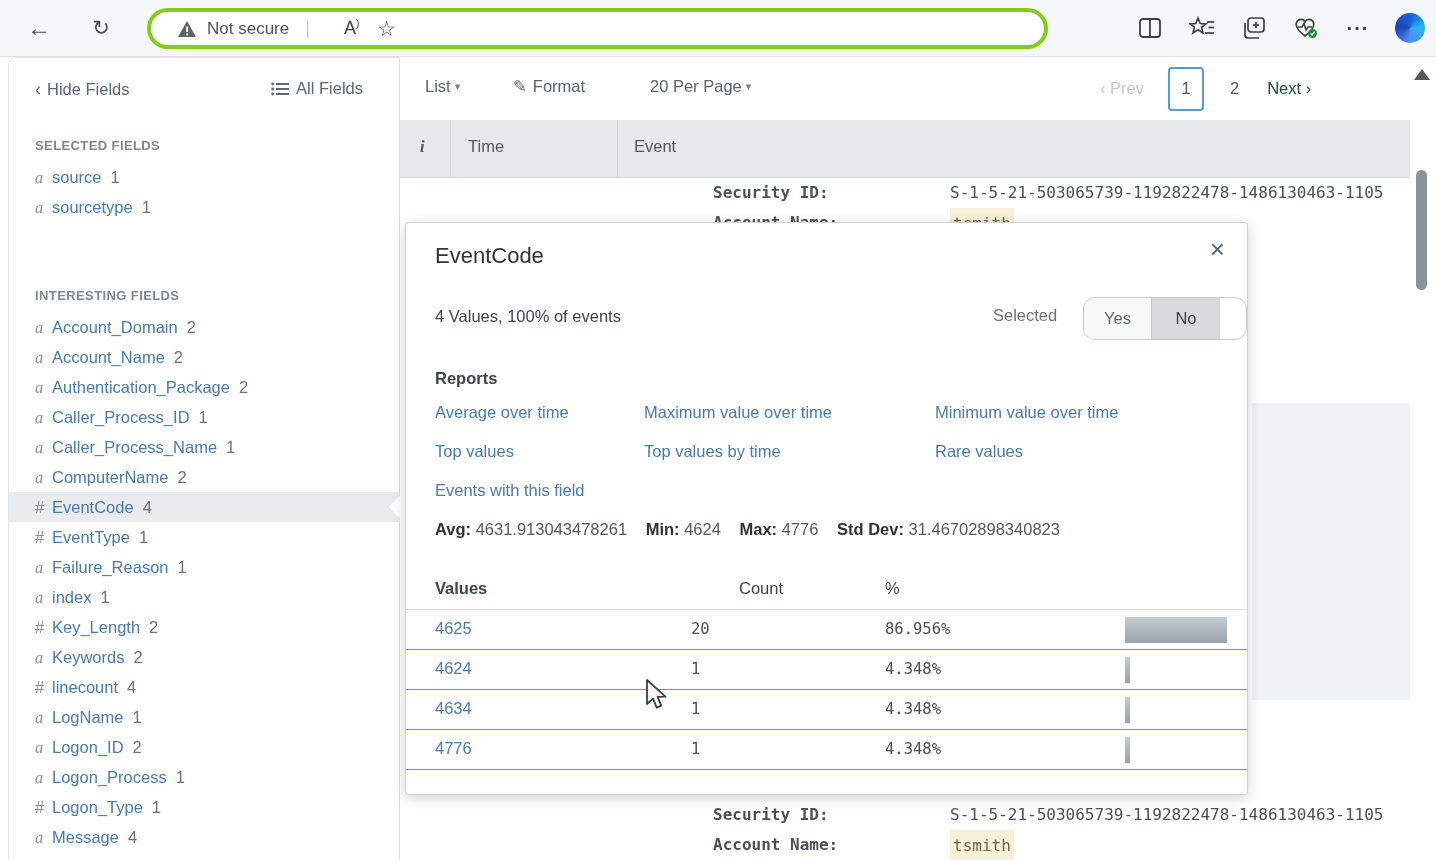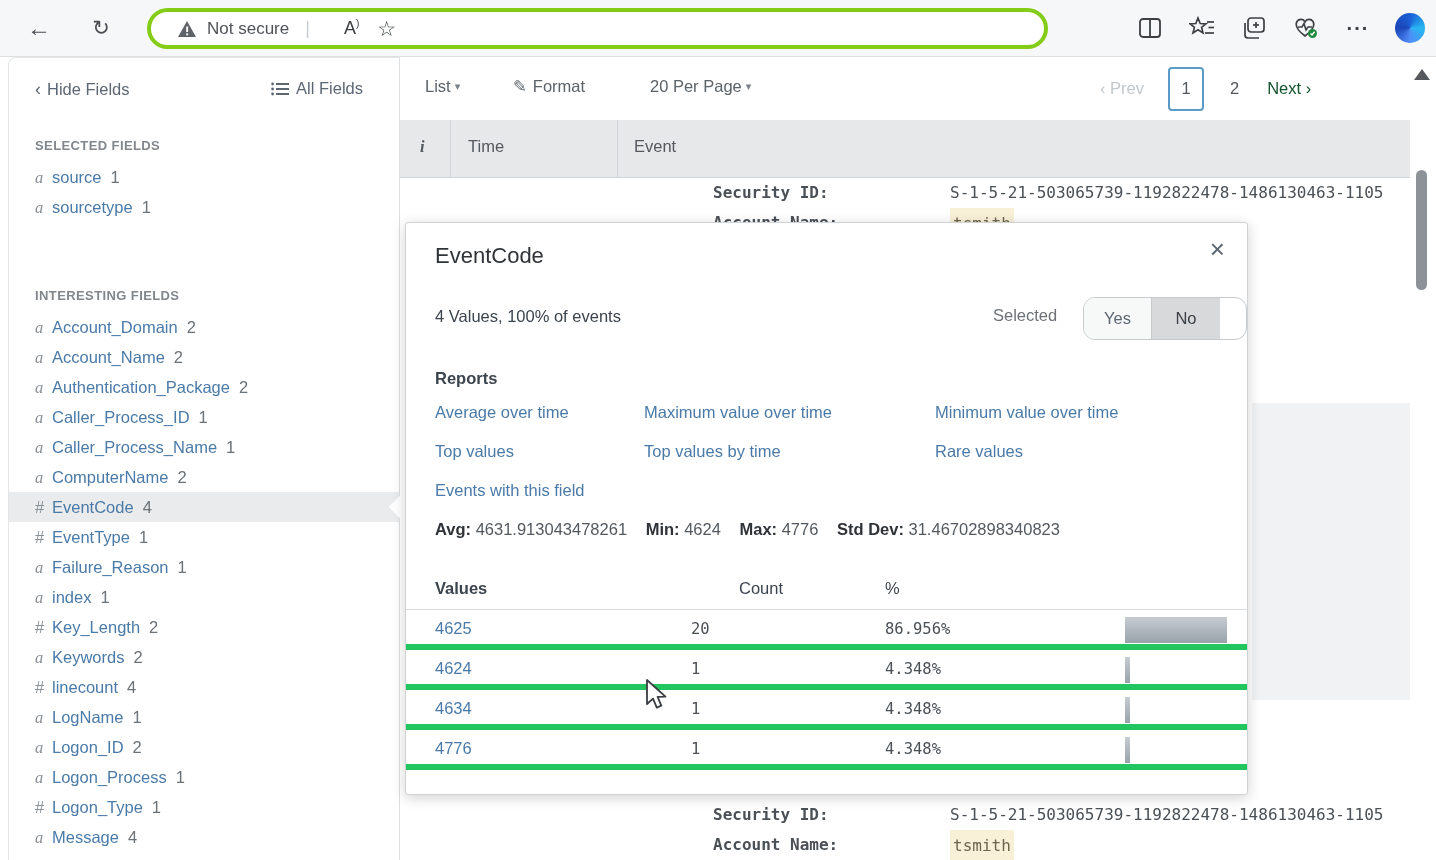--- a/index.html
+++ b/index.html
@@ -106,21 +106,21 @@
   .m-link { position:absolute; font-size:16.5px; color:#4a7aa8; cursor:pointer; white-space:nowrap; }
   .m-stats { position:absolute; left:29px; top:297px; font-size:16.5px; color:#53595f; white-space:nowrap; }
   .m-stats b { color:#2f3338; font-weight:700; }
   .m-stats .gap { display:inline-block; width:14px; }
   .vt-hdr { position:absolute; left:0; top:356px; width:100%; height:30px; }
   .vt-hdr .h { position:absolute; font-size:16.5px; color:#3c444d; }
   .vt-hdr .h1 { left:29px; font-weight:700; }
   .vt-hdr .h2 { left:285px;margin-left:48px; }
   .vt-hdr .h3 { left:479px; }
   .vt-rows { position:absolute; left:0; top:386px; width:100%; border-top:1px solid #d9dcde; }
-  .vt-row { position:relative; height:40px; border-bottom:6px solid #22c55e; }
+  .vt-row { position:relative; height:40px; border-bottom:1px solid #22c55e; }
   .vt-val { position:absolute; left:29px; top:9px; font-size:16.5px; color:#4a7aa8; cursor:pointer; }
   .vt-count { position:absolute; left:285px; top:10px; font-size:15.5px; }
   .vt-pct { position:absolute; left:479px; top:10px; font-size:15.5px; }
   .vt-bar { position:absolute; left:719px; top:7px; height:26px;
             background:linear-gradient(to bottom,#c6ccd2,#98a1aa); }
 
   
   .cursor { position:absolute; left:644px; top:621px; z-index:30; }
 </style>
 </head>

